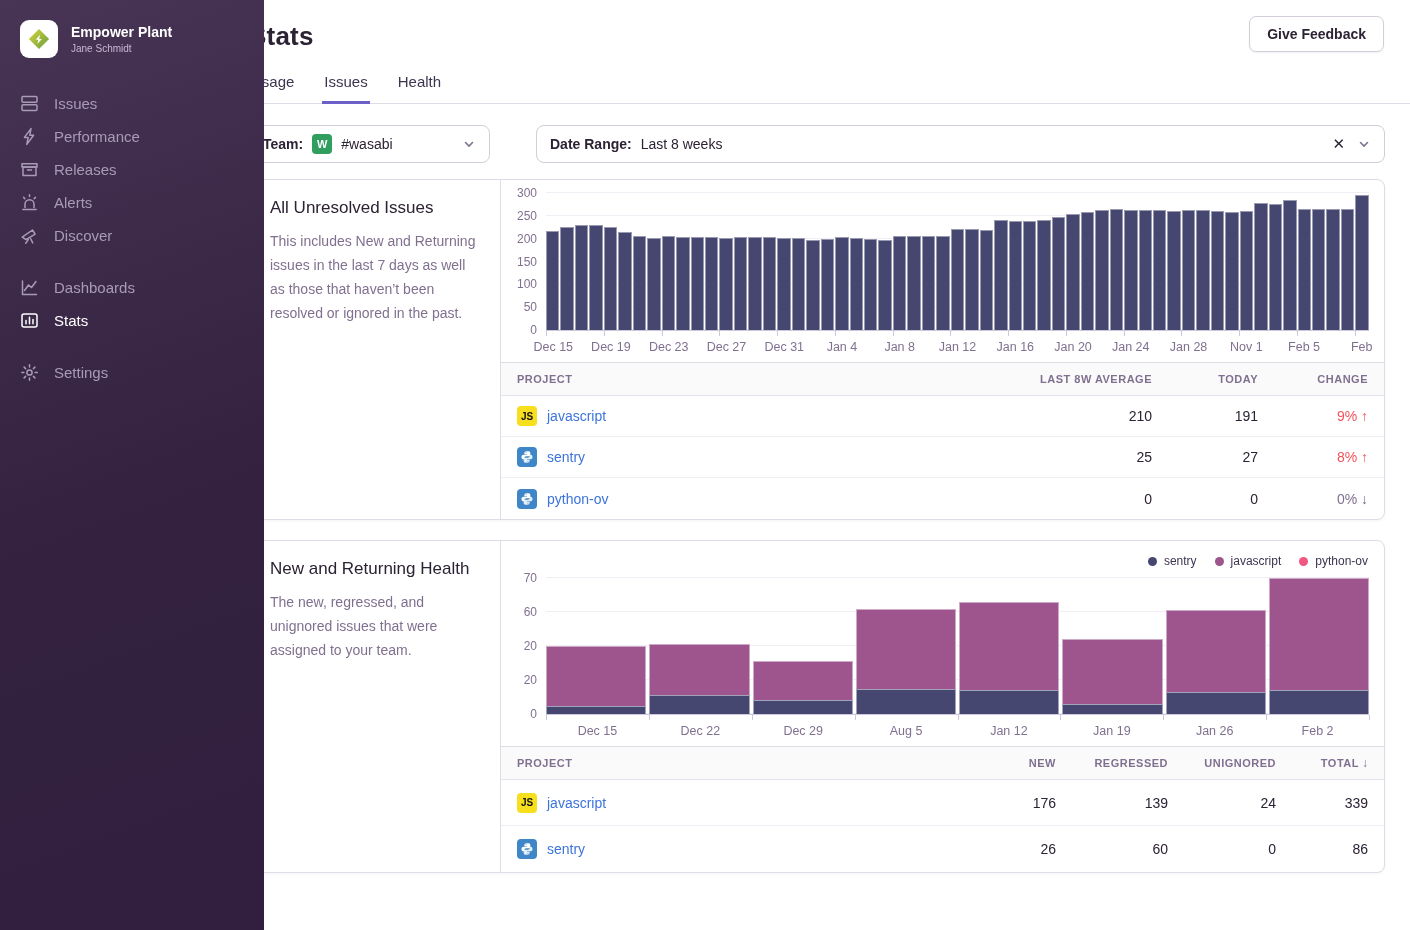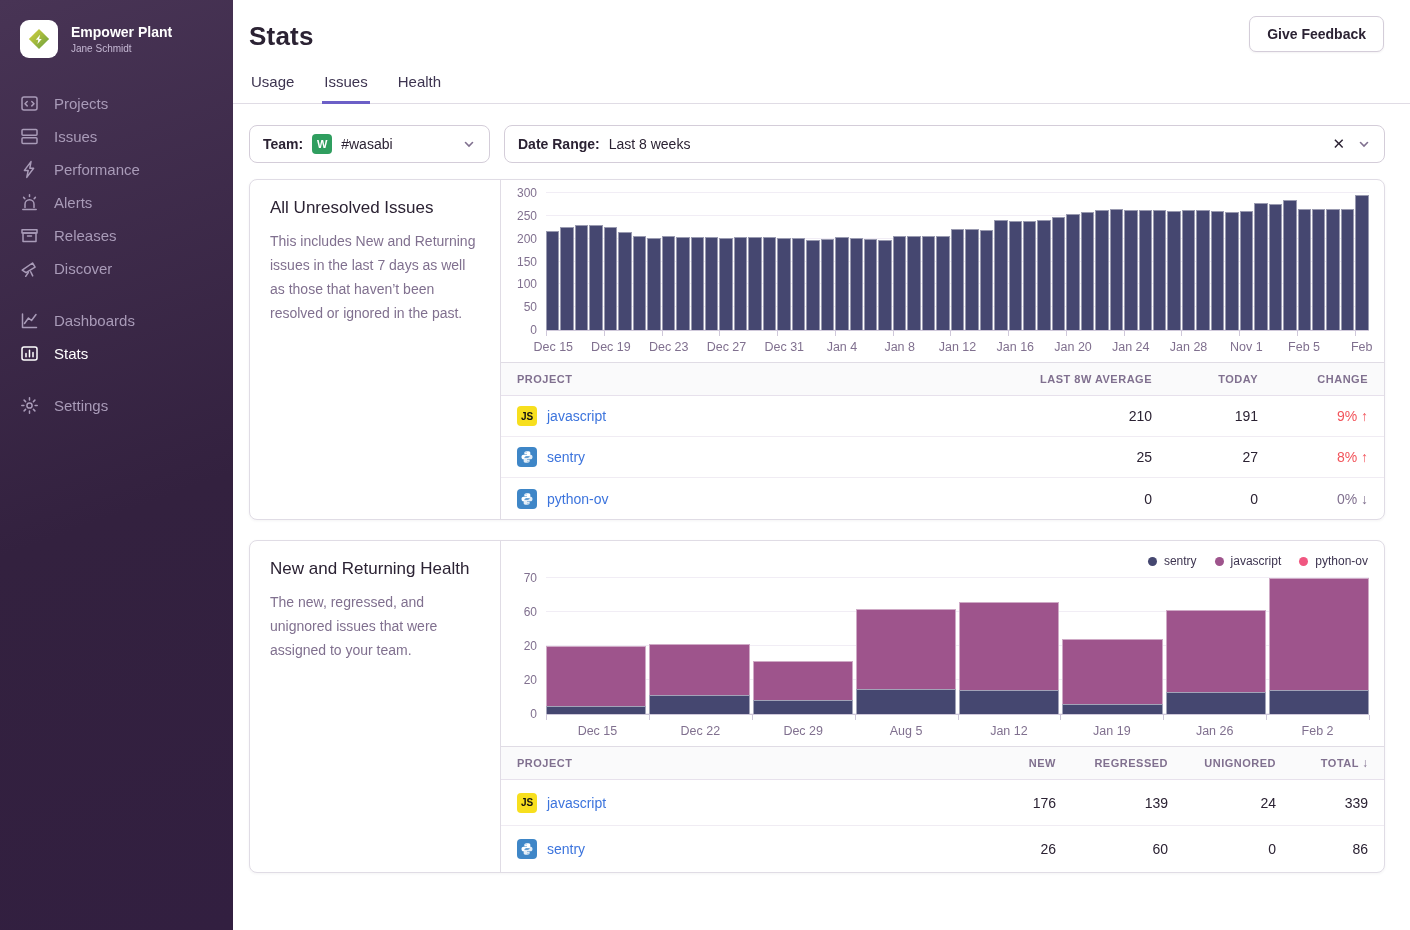--- a/index.html
+++ b/index.html
@@ -1,20 +1,20 @@
 <!DOCTYPE html>
 <html><head>
 <meta charset="utf-8">
 <style>
   * { box-sizing: border-box; margin: 0; padding: 0; }
   html,body { width:1410px; height:930px; overflow:hidden; }
   body { font-family:"Liberation Sans", sans-serif; background:#fff; color:#2b2233; }
 
   
-  .sidebar { position:fixed; left:0; top:0; bottom:0; width:233px;
+  .sidebar { position:fixed; left:0; top:0; bottom:0; width:264px;
     background:linear-gradient(160deg,#483455 0%,#33213f 55%,#321f40 100%); color:#a99bb8; z-index:5; }
   .org-row { display:flex; align-items:center; gap:13px; padding:20px 0 0 20px; cursor:pointer; }
   .logo-box { width:38px; height:38px; background:#fff; border-radius:9px; display:grid; place-items:center; flex:none; }
   .org-name { font-size:14px; font-weight:700; color:#fff; }
   .user-name { font-size:10px; color:#c4b7d2; margin-top:3px; }
   nav { margin-top:29px; }
   .nav-item { display:flex; align-items:center; gap:15px; padding:7px 20px; font-size:15px; cursor:pointer; }
   .nav-item svg { width:19px; height:19px; flex:none; }
   .nav-item.active { color:#fff; font-weight:500; }
   .nav-gap { height:19px; }
@@ -28,21 +28,21 @@
     box-shadow:0 1px 2px rgba(43,34,51,.06); cursor:pointer; font-family:inherit; }
   .tabs { display:flex; gap:26px; padding:0 29px; margin-top:13px; border-bottom:1px solid #e0dce5; }
   .tab { padding:8px 2px 11px; font-size:15px; color:#3d3450; cursor:pointer; }
   .tab.active { border-bottom:3px solid #6c5fc7; margin-bottom:-1px; font-weight:500; }
 
   
   .filters { display:flex; gap:14px; padding:21px 25px 0 29px; }
   .filter-box { height:38px; display:flex; align-items:center; gap:9px; padding:0 13px;
     border:1px solid #d4cdd9; border-radius:8px; background:#fff; font-size:14px; cursor:pointer; }
   .team-box { width:241px; }
-  .date-box { flex:1; }
+  .date-box { flex:1;margin-left:32px; }
   .f-label { font-weight:700; }
   .avatar { width:20px; height:20px; border-radius:4px; background:#2f9e5f; color:#fff; font-size:11px;
     display:grid; place-items:center; font-weight:700; flex:none; }
   .spacer { flex:1; }
   .x-icon { font-size:15px; color:#2b2233; padding:0 3px; }
   .chev svg { display:block; }
 
   
   .panel { margin:16px 25px 20px 29px; border:1px solid #e0dce5; border-radius:8px; background:#fff;
     display:grid; grid-template-columns:251px 1fr; box-shadow:0 1px 3px rgba(43,34,51,.05); overflow:hidden; }
@@ -107,53 +107,46 @@
       </svg>
     </div>
     <div>
       <div class="org-name">Empower Plant</div>
       <div class="user-name">Jane Schmidt</div>
     </div>
   </div>
   <nav id="sidebar-nav">
       <div class="nav-item">
         <svg viewBox="0 0 19 19" fill="none" stroke="currentColor" stroke-width="1.5" stroke-linecap="round" stroke-linejoin="round">
-          <rect x="2" y="3" width="15" height="13" rx="2"></rect>
-          <path d="M7.2 7.5 5 9.7l2.2 2.2M11.8 7.5 14 9.7l-2.2 2.2"></path>
-        </svg>
-        <span>Projects</span>
-      </div>
-      <div class="nav-item">
-        <svg viewBox="0 0 19 19" fill="none" stroke="currentColor" stroke-width="1.5" stroke-linecap="round" stroke-linejoin="round">
           <rect x="2" y="2.5" width="15" height="5.8" rx="1"></rect>
           <rect x="2" y="10.7" width="15" height="5.8" rx="1"></rect>
         </svg>
         <span>Issues</span>
       </div>
       <div class="nav-item">
         <svg viewBox="0 0 19 19" fill="none" stroke="currentColor" stroke-width="1.5" stroke-linecap="round" stroke-linejoin="round">
           <path d="M11 1.6 4.4 10.4h3.8L6.8 17.4 13.6 8.3H9.8l1.2-6.7z"></path>
         </svg>
         <span>Performance</span>
+      </div>
+      <div class="nav-item">
+        <svg viewBox="0 0 19 19" fill="none" stroke="currentColor" stroke-width="1.5" stroke-linecap="round" stroke-linejoin="round">
+          <path d="M3 7h13v8.5H3z"></path>
+          <path d="M2 3.8h15V7H2z"></path>
+          <path d="M7.5 10h4"></path>
+        </svg>
+        <span>Releases</span>
       </div>
       <div class="nav-item">
         <svg viewBox="0 0 19 19" fill="none" stroke="currentColor" stroke-width="1.5" stroke-linecap="round" stroke-linejoin="round">
           <path d="M5 14.5v-3.3a4.5 4.5 0 0 1 9 0v3.3"></path>
           <path d="M2.8 16.5h13.4"></path>
           <path d="M9.5 1.8v1.7M3.6 4.4l1.2 1.2M15.4 4.4l-1.2 1.2"></path>
         </svg>
         <span>Alerts</span>
-      </div>
-      <div class="nav-item">
-        <svg viewBox="0 0 19 19" fill="none" stroke="currentColor" stroke-width="1.5" stroke-linecap="round" stroke-linejoin="round">
-          <path d="M3 7h13v8.5H3z"></path>
-          <path d="M2 3.8h15V7H2z"></path>
-          <path d="M7.5 10h4"></path>
-        </svg>
-        <span>Releases</span>
       </div>
       <div class="nav-item">
         <svg viewBox="0 0 19 19" fill="none" stroke="currentColor" stroke-width="1.5" stroke-linecap="round" stroke-linejoin="round">
           <path d="M2.2 11.2 12.5 4l2.6 4.2L6 13.7z"></path>
           <path d="M8.3 13.5 5.7 17.3M10.7 12.7l2 4.2"></path>
         </svg>
         <span>Discover</span>
       </div>
       <div class="nav-gap"></div>
       <div class="nav-item">

